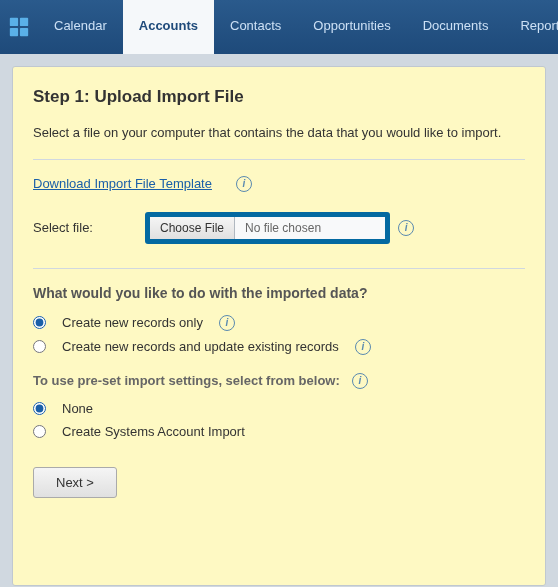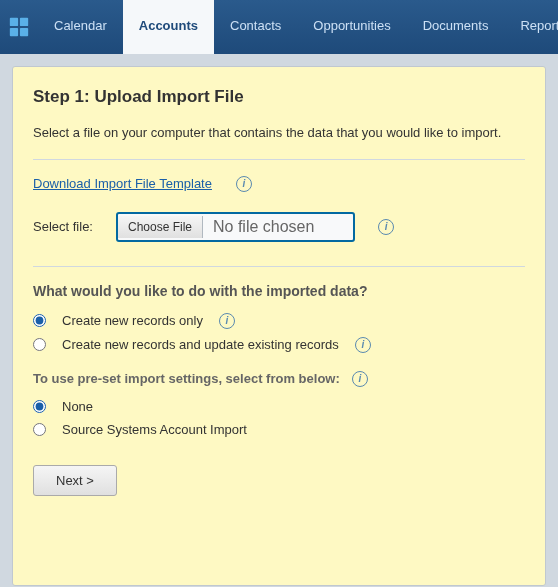--- a/index.html
+++ b/index.html
@@ -87,49 +87,50 @@
       color: #1a5fa8;
       text-decoration: underline;
       cursor: pointer;
       font-size: 13px;
     }
 
     
     .file-row {
       display: flex;
       align-items: center;
-      gap: 23px;
+      gap: 8px;
       margin-bottom: 24px;
     }
     .file-label {
       color: #333;
       white-space: nowrap;
     }
     .file-input-wrapper {
       display: flex;
       align-items: center;
-      border: 2px solid #0369a1;
+      border: 5px solid #0369a1;
       border-radius: 3px;
       background: #f8f9fa;
       overflow: hidden;
+      margin-left: 44px;
     }
     .choose-file-btn {
       background: linear-gradient(to bottom, #f5f5f5, #e0e0e0);
       border: none;
       border-right: 1px solid #b0b8c0;
       padding: 4px 10px;
       font-size: 12px;
       cursor: pointer;
       color: #333;
       white-space: nowrap;
     }
     .no-file-text {
       padding: 4px 10px;
       color: #666;
-      font-size: 16px;
+      font-size: 12px;
       min-width: 150px;
     }
 
     
     .info-icon {
       display: inline-flex;
       align-items: center;
       justify-content: center;
       width: 16px;
       height: 16px;
@@ -268,19 +269,19 @@
 
   
   <div class="radio-row">
     <input type="radio" id="preset_none" name="preset" checked="" style="">
     <label class="radio-label" for="preset_none">None</label>
   </div>
 
   
   <div class="radio-row">
     <input type="radio" id="preset_source" name="preset" style="">
-    <label class="radio-label" for="preset_source">Source Systems Account Import</label>
+    <label class="radio-label" for="preset_source">Create Systems Account Import</label>
   </div>
 
   
   <button class="next-btn">Next &gt;</button>
 
 </div>
 
 </body></html>

